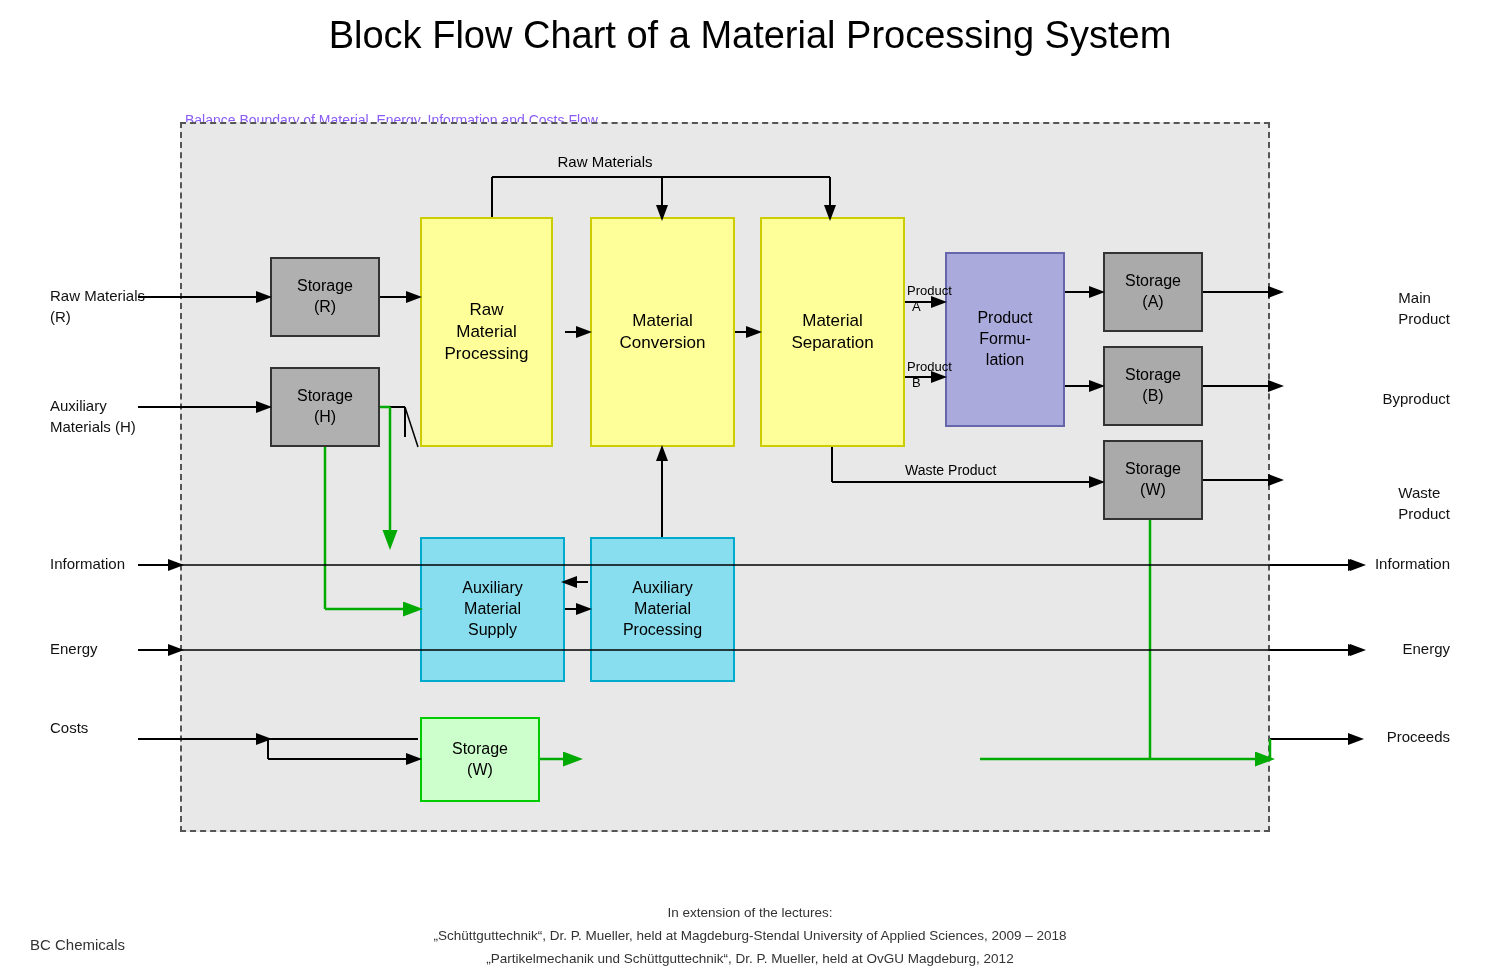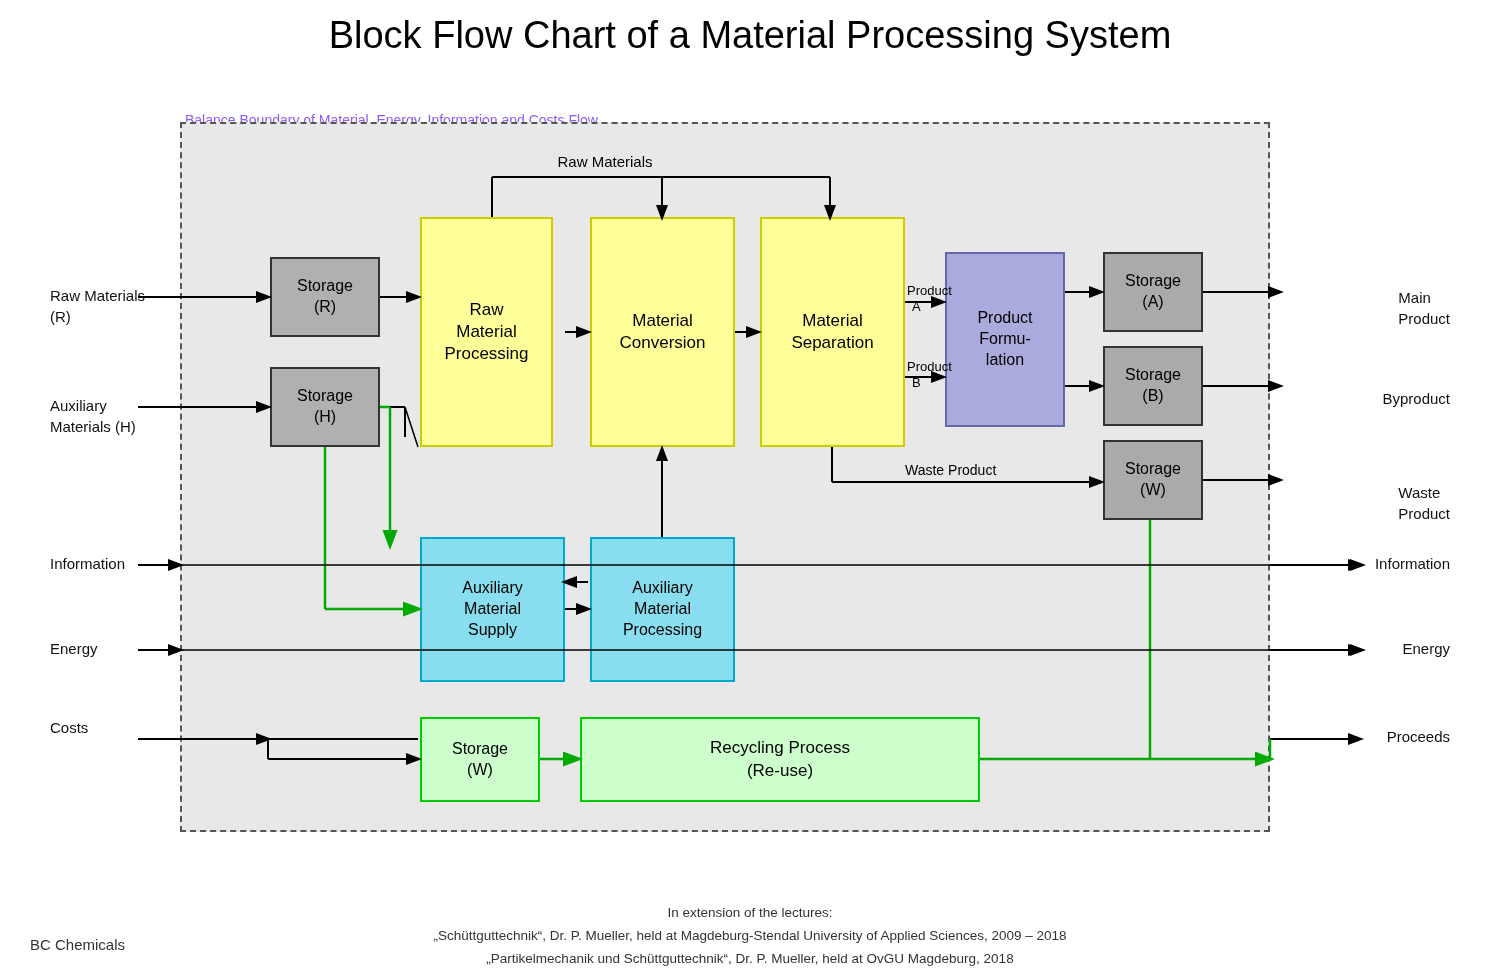--- a/index.html
+++ b/index.html
@@ -164,21 +164,20 @@
     <div class="block block-darkgray" style="left:1053px;top:279px;width:100px;height:80px;">Storage<br>(B)</div>
 
     <div class="block block-darkgray" style="left:1053px;top:373px;width:100px;height:80px;">Storage<br>(W)</div>
 
     <div class="block block-cyan" style="left:370px;top:470px;width:145px;height:145px;font-size:16px;">Auxiliary<br>Material<br>Supply</div>
 
     <div class="block block-cyan" style="left:540px;top:470px;width:145px;height:145px;font-size:16px;">Auxiliary<br>Material<br>Processing</div>
 
     <div class="block block-green" style="left:370px;top:650px;width:120px;height:85px;font-size:16px;">Storage<br>(W)</div>
 
-    <div class="block block-green" style="left:530px;top:650px;width:400px;height:85px;font-size:17px;">Recycling Process<br>(Re-use)</div>
 
     <svg class="arrows-svg" viewBox="0 0 1400 800">
       <defs>
         <marker id="arr" markerWidth="8" markerHeight="8" refX="6" refY="3" orient="auto">
           <path d="M0,0 L0,6 L8,3 z" fill="#000"></path>
         </marker>
         <marker id="arr-green" markerWidth="8" markerHeight="8" refX="6" refY="3" orient="auto">
           <path d="M0,0 L0,6 L8,3 z" fill="#00aa00"></path>
         </marker>
       </defs>
@@ -268,21 +267,21 @@
       <line x1="130" y1="583" x2="1220" y2="583" stroke="#000" stroke-width="1.5"></line>
       <line x1="1220" y1="583" x2="1312" y2="583" stroke="#000" stroke-width="2" marker-end="url(#arr)"></line>
 
     </svg>
 
   </div>
 
   <div class="footer">
     <div>In extension of the lectures:</div>
     <div>„Schüttguttechnik“, Dr. P. Mueller, held at Magdeburg-Stendal University of Applied Sciences, 2009 – 2018</div>
-    <div>„Partikelmechanik und Schüttguttechnik“, Dr. P. Mueller, held at OvGU Magdeburg, 2018</div>
+    <div>„Partikelmechanik und Schüttguttechnik“, Dr. P. Mueller, held at OvGU Magdeburg, 2012</div>
   </div>
 
   <div class="footer-bottom">
     <span>BC</span>
     <span>Chemicals</span>
   </div>
 
 </div>
 
 </body></html>

